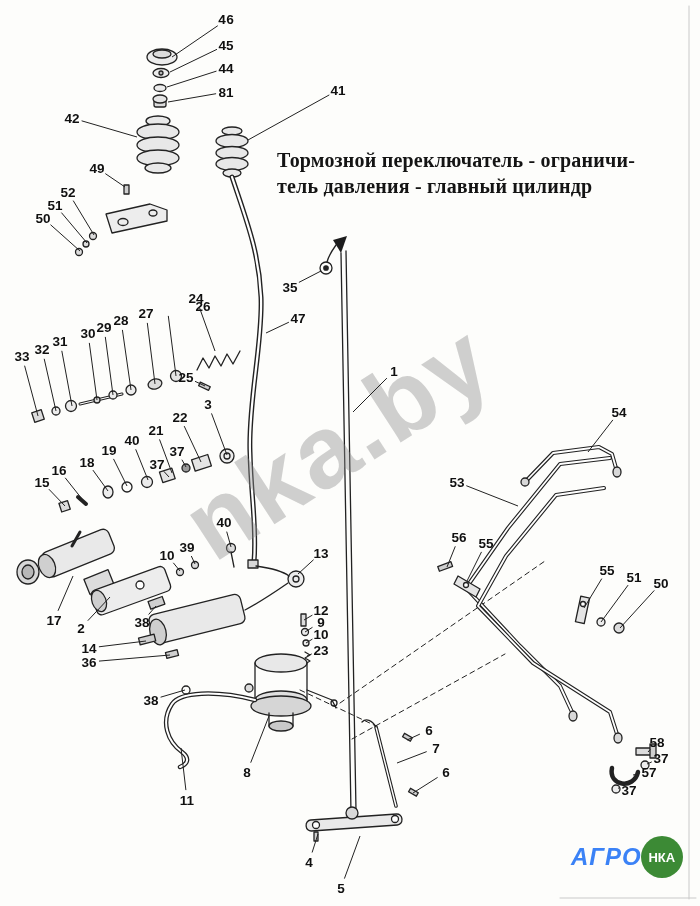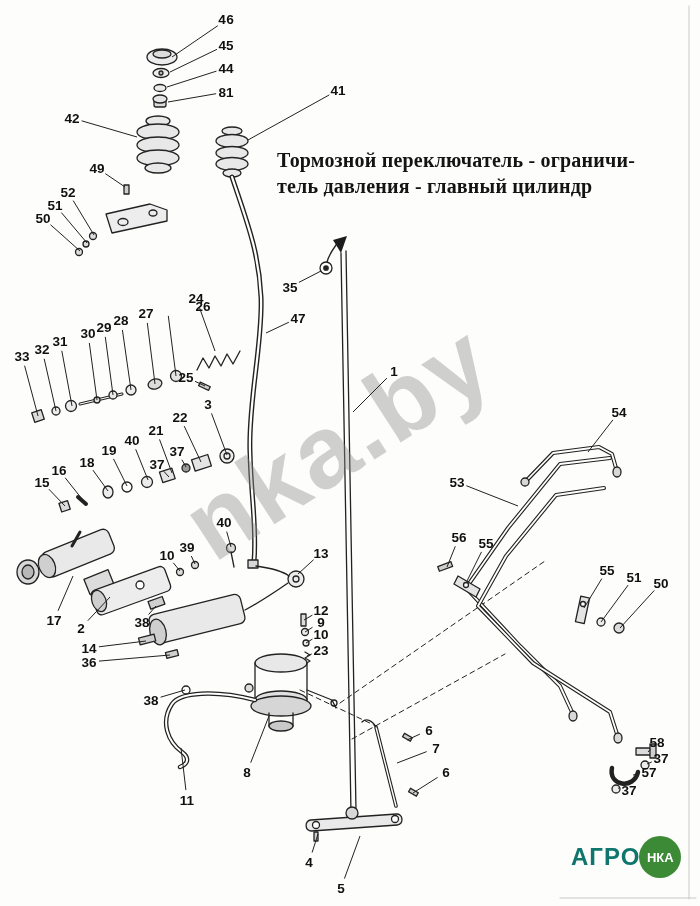--- a/index.html
+++ b/index.html
@@ -366,17 +366,17 @@
       <div class="part-num" style="left: 649px; top: 772px;">57</div>
       <div class="part-num" style="left: 629px; top: 790px;">37</div>
     </div>
 
   <div class="title">
     <div>Тормозной переключатель - ограничи-</div>
     <div>тель давления - главный цилиндр</div>
   </div>
 
   <div class="logo">
-    <span class="logo-prefix" style="color: #0f766e;">АГРО</span>
+    <span class="logo-prefix" style="color: #3b82f6; font-style: italic;">АГРО</span>
     <span class="logo-circle" style="background: rgb(60, 138, 53);">НКА</span>
   </div>
 
 </div>
 
 </body></html>

